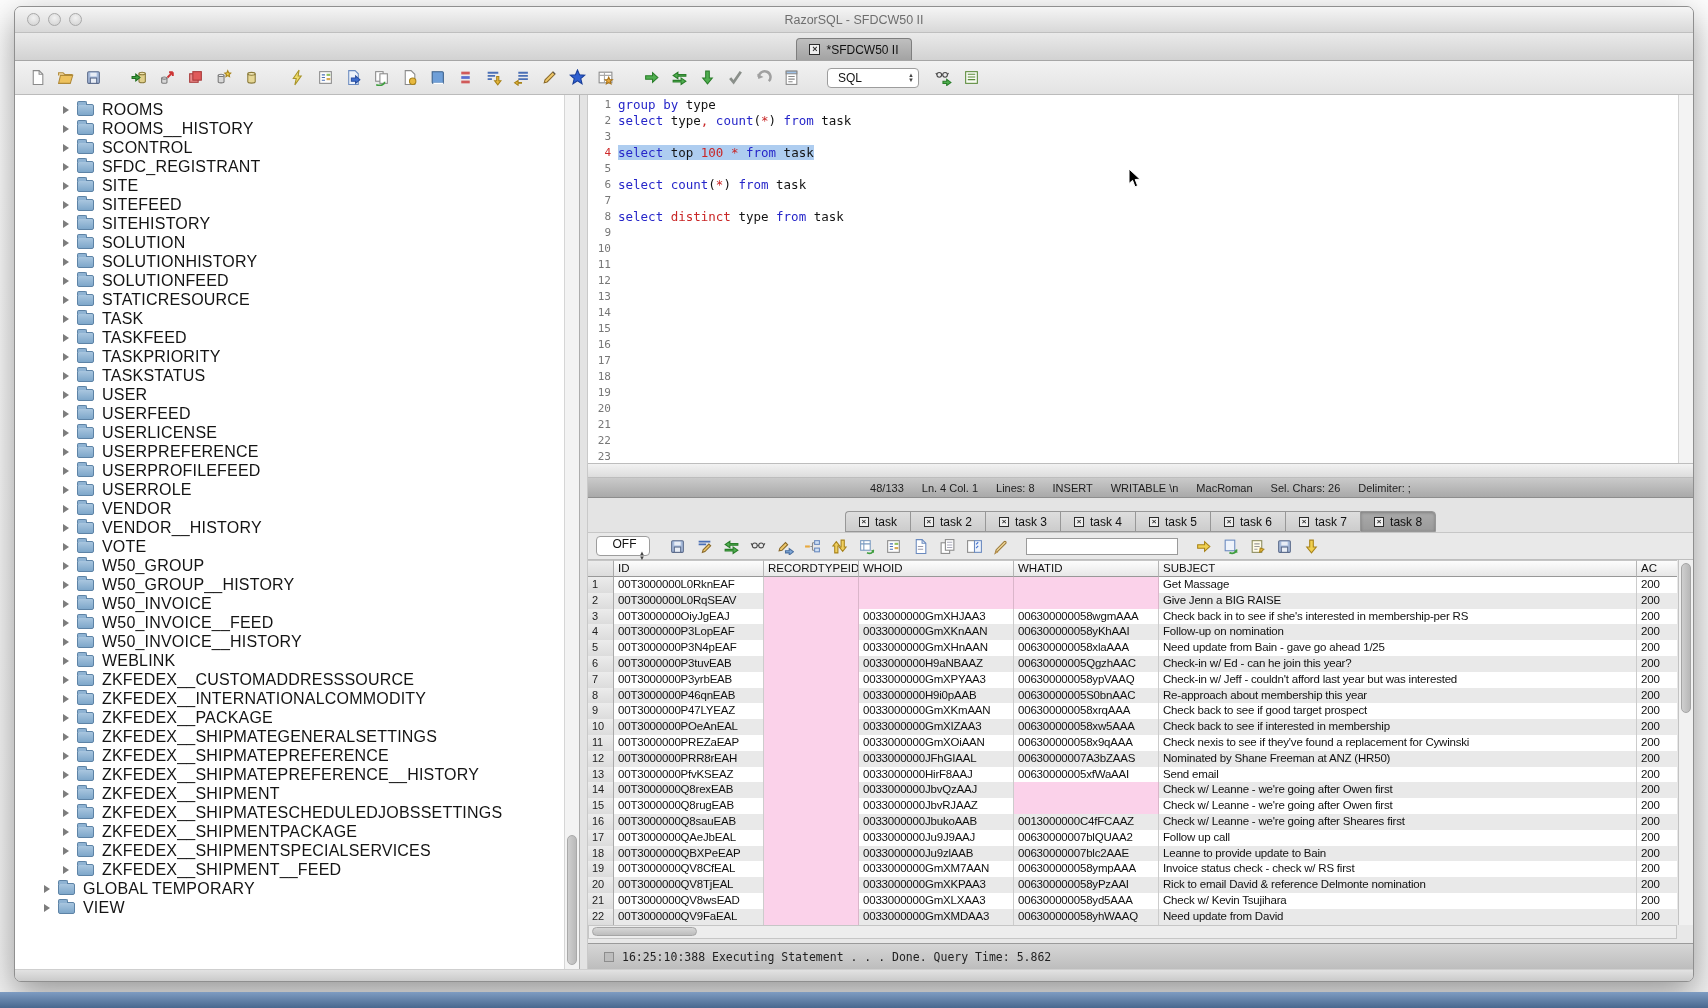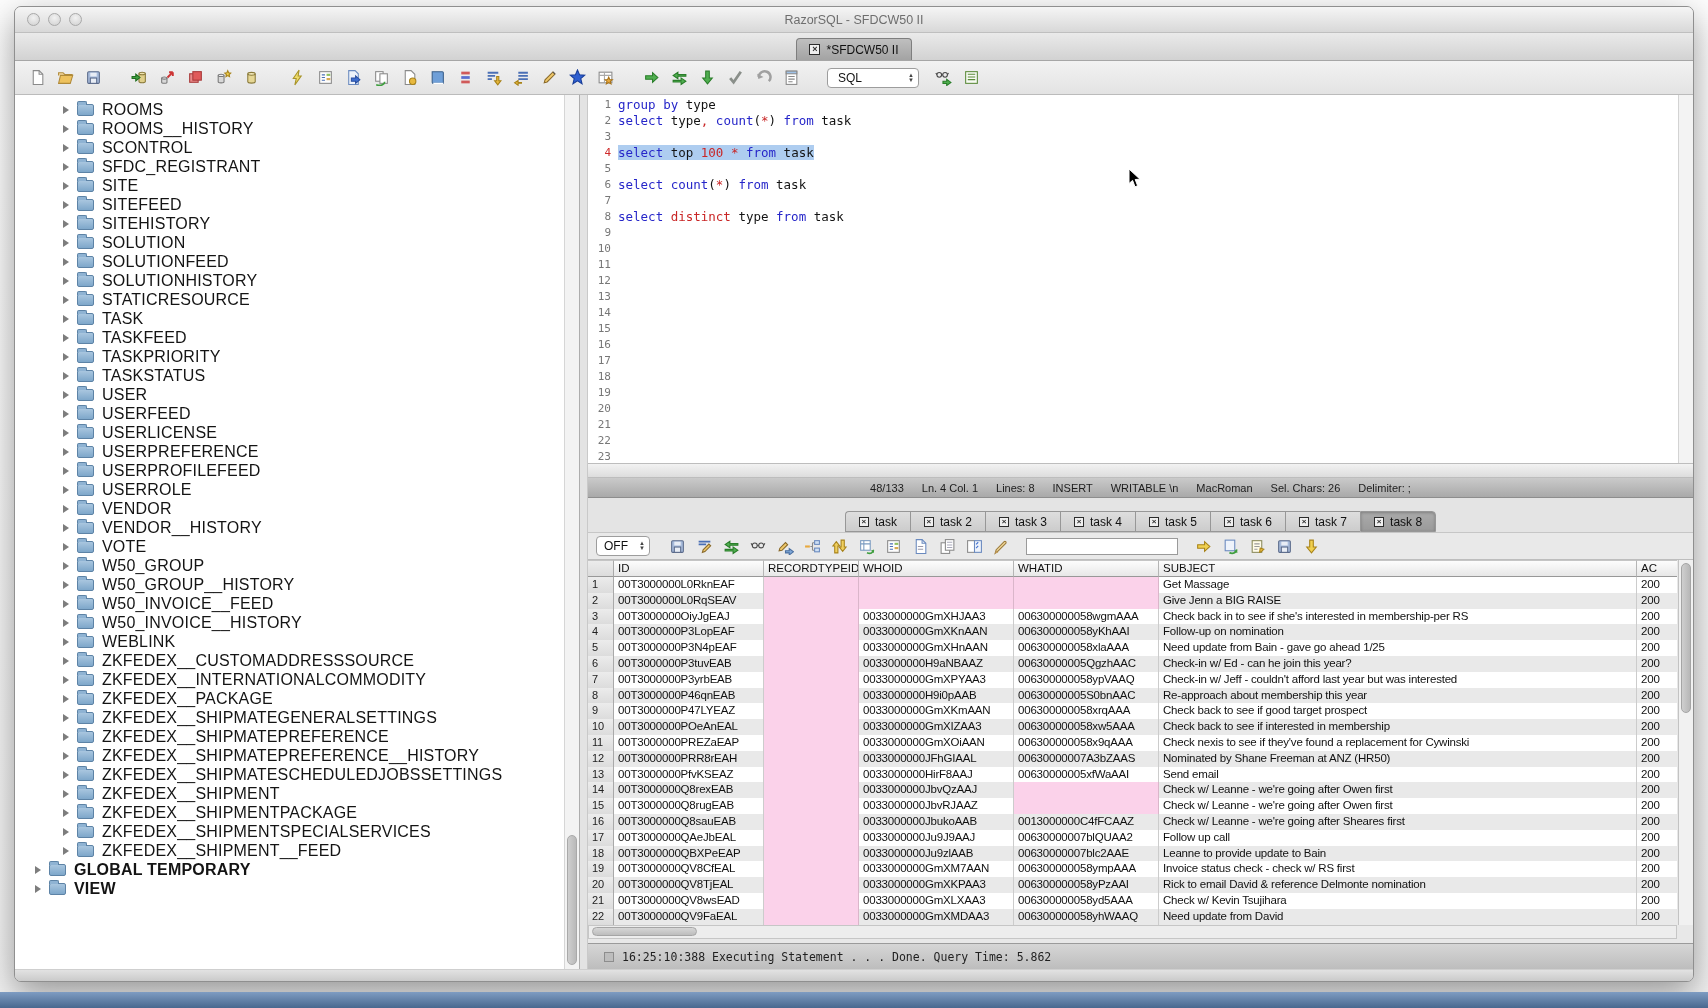--- a/index.html
+++ b/index.html
@@ -36,21 +36,21 @@
     border:1px solid #9d9d9d; border-radius:4px; padding:0 4px 0 10px; font-size:12px; color:#111;
     margin-right:14px; }
   .sel-box .stepper { margin-left:auto; display:flex; flex-direction:column; line-height:5px;
     font-size:6px; color:#444; }
 
   
   #content { display:flex; height:874px; }
   #sidebar { width:565px; background:#fff; border-right:1px solid #adadad; position:relative; overflow:hidden; }
   #tree { padding-top:5px; }
   .trow { height:19px; display:flex; align-items:center; font-size:16px; color:#141414; letter-spacing:.2px; }
-  .trow.d1 { padding-left:48px; } .trow.d0 { padding-left:20px;font-weight:bold; }
+  .trow.d1 { padding-left:48px; } .trow.d0 { padding-left:29px; }
   .tri { width:0; height:0; border-left:6px solid #7d7d7d; border-top:4.5px solid transparent;
     border-bottom:4.5px solid transparent; margin-right:8px; flex:none; }
   .fold { width:17px; height:12px; border:1px solid #5d83a6; border-radius:2px;
     background:linear-gradient(#a9c6df,#7ea7ca); position:relative; margin-right:8px; flex:none; }
   .fold:before { content:""; position:absolute; left:-1px; top:-4px; width:8px; height:3px;
     background:#8fb3d3; border:1px solid #5d83a6; border-bottom:none; border-radius:2px 2px 0 0; }
   #side-vsb { position:absolute; right:0; top:0; bottom:0; width:15px; background:#f3f3f3;
     border-left:1px solid #d6d6d6; }
   #side-vsb .thumb { position:absolute; left:2px; bottom:4px; width:10px; height:130px;
     background:linear-gradient(90deg,#cfcfcf,#b9b9b9); border-radius:6px; border:1px solid #a9a9a9; }
@@ -78,21 +78,21 @@
   .rtab { height:21px; display:flex; align-items:center; gap:6px; padding:0 13px; font-size:12px; color:#111;
     background:linear-gradient(#dedede,#cccccc); border:1px solid #979797; border-right:none; }
   .rtab:first-child { border-radius:4px 0 0 0; }
   .rtab:last-child { border-right:1px solid #979797; border-radius:0 4px 0 0; }
   .rtab.on { background:linear-gradient(#ababab,#9a9a9a); box-shadow:inset 0 1px 3px rgba(0,0,0,.25); }
   .rtab .xb { width:10px; height:10px; font-size:8px; line-height:8px; }
 
   
   #rtoolbar { height:28px; background:#e9e9e9; border-top:1px solid #c6c6c6; border-bottom:1px solid #bdbdbd;
     display:flex; align-items:center; padding-left:8px; gap:7px; }
-  #limit-box { width:54px; margin-right:10px; padding-left:7px; }
+  #limit-box { width:54px; margin-right:10px; padding-left:7px;flex-direction:column; }
   #search-field { width:152px; height:17px; border:1px solid #9a9a9a; background:#fff; margin:0 8px;
     font-size:11px; padding:0 4px; font-family:"Liberation Sans",sans-serif; }
 
   
   #tablewrap { position:relative; }
   #grid { width:1089px; }
   .hrow { display:flex; height:17px; }
   .hcell { background:linear-gradient(#fdfdfd,#e7e7e7); border-right:1px solid #b5b5b5; border-bottom:1px solid #989898;
     border-top:1px solid #c5c5c5; font-size:11.5px; color:#111; padding:1px 0 0 4px; overflow:hidden; white-space:nowrap; }
   .drow { display:flex; height:15.8px; background:#fff; }
@@ -379,30 +379,30 @@
               <span class="tlabel">SITEHISTORY</span>
             </div>
             <div class="trow d1">
               <span class="tri"></span>
               <span class="fold"></span>
               <span class="tlabel">SOLUTION</span>
             </div>
             <div class="trow d1">
               <span class="tri"></span>
               <span class="fold"></span>
+              <span class="tlabel">SOLUTIONHISTORY</span>
+            </div>
+            <div class="trow d1">
+              <span class="tri"></span>
+              <span class="fold"></span>
               <span class="tlabel">SOLUTIONFEED</span>
             </div>
             <div class="trow d1">
               <span class="tri"></span>
               <span class="fold"></span>
-              <span class="tlabel">SOLUTIONHISTORY</span>
-            </div>
-            <div class="trow d1">
-              <span class="tri"></span>
-              <span class="fold"></span>
               <span class="tlabel">STATICRESOURCE</span>
             </div>
             <div class="trow d1">
               <span class="tri"></span>
               <span class="fold"></span>
               <span class="tlabel">TASK</span>
             </div>
             <div class="trow d1">
               <span class="tri"></span>
               <span class="fold"></span>
@@ -469,20 +469,25 @@
               <span class="tlabel">W50_GROUP</span>
             </div>
             <div class="trow d1">
               <span class="tri"></span>
               <span class="fold"></span>
               <span class="tlabel">W50_GROUP__HISTORY</span>
             </div>
             <div class="trow d1">
               <span class="tri"></span>
               <span class="fold"></span>
+              <span class="tlabel">W50_INVOICE</span>
+            </div>
+            <div class="trow d1">
+              <span class="tri"></span>
+              <span class="fold"></span>
               <span class="tlabel">W50_INVOICE__FEED</span>
             </div>
             <div class="trow d1">
               <span class="tri"></span>
               <span class="fold"></span>
               <span class="tlabel">W50_INVOICE__HISTORY</span>
             </div>
             <div class="trow d1">
               <span class="tri"></span>
               <span class="fold"></span>
@@ -514,26 +519,26 @@
               <span class="tlabel">ZKFEDEX__SHIPMATEPREFERENCE</span>
             </div>
             <div class="trow d1">
               <span class="tri"></span>
               <span class="fold"></span>
               <span class="tlabel">ZKFEDEX__SHIPMATEPREFERENCE__HISTORY</span>
             </div>
             <div class="trow d1">
               <span class="tri"></span>
               <span class="fold"></span>
+              <span class="tlabel">ZKFEDEX__SHIPMENT</span>
+            </div>
+            <div class="trow d1">
+              <span class="tri"></span>
+              <span class="fold"></span>
               <span class="tlabel">ZKFEDEX__SHIPMATESCHEDULEDJOBSSETTINGS</span>
-            </div>
-            <div class="trow d1">
-              <span class="tri"></span>
-              <span class="fold"></span>
-              <span class="tlabel">ZKFEDEX__SHIPMENT</span>
             </div>
             <div class="trow d1">
               <span class="tri"></span>
               <span class="fold"></span>
               <span class="tlabel">ZKFEDEX__SHIPMENTPACKAGE</span>
             </div>
             <div class="trow d1">
               <span class="tri"></span>
               <span class="fold"></span>
               <span class="tlabel">ZKFEDEX__SHIPMENTSPECIALSERVICES</span>

